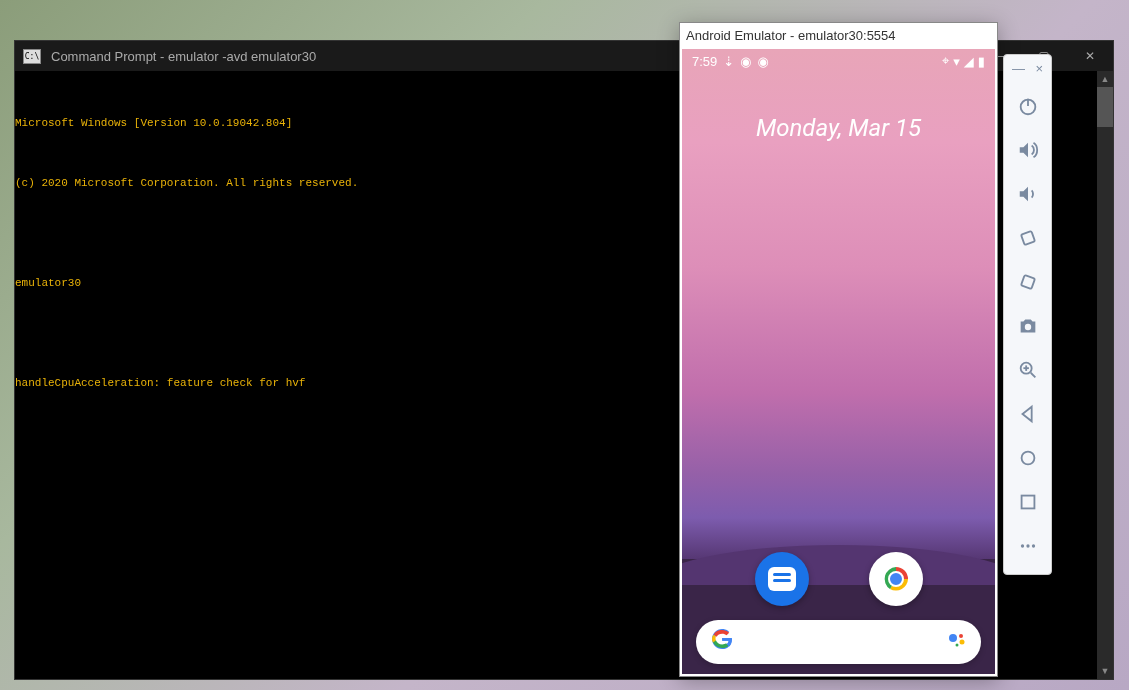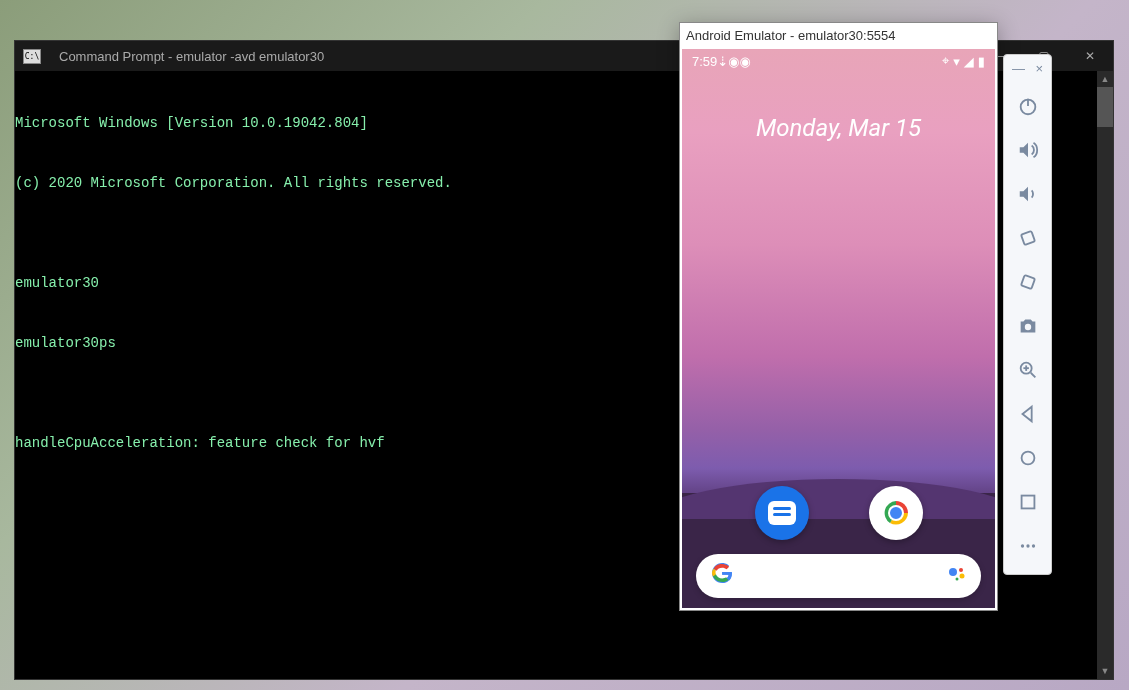--- a/index.html
+++ b/index.html
@@ -39,42 +39,42 @@
       background: #ddd;
       border: 1px solid #888;
       margin-right: 10px;
       display: flex;
       align-items: center;
       justify-content: center;
       font-size: 8px;
       color: #000;
       font-family: monospace;
     }
-    .cmd-title { flex: 1; margin-left: 8px; }
+    .cmd-title { flex: 1; }
     .cmd-win-controls {
       display: flex;
       position: absolute;
       right: 0;
       top: 0;
     }
     .cmd-win-btn {
       width: 46px;
       height: 30px;
       display: flex;
       align-items: center;
       justify-content: center;
       color: #aaa;
       font-size: 12px;
     }
     .cmd-body {
       flex: 1;
       background: #000;
-      color: #86efac;
+      color: #eab308;
       font-family: Consolas, "Courier New", monospace;
-      font-size: 14px;
+      font-size: 11px;
       line-height: 20px;
       padding: 2px 0 0 0;
       white-space: pre;
       overflow: hidden;
       position: relative;
     }
     .cmd-line { display: block; }
     .cmd-scrollbar {
       position: absolute;
       right: 0;
@@ -103,21 +103,21 @@
       height: 40px;
       background: #555;
     }
 
     
     .emu-window {
       position: absolute;
       left: 679px;
       top: 22px;
       width: 319px;
-      height: 589px;
+      height: 655px;
       background: #fff;
       border: 1px solid #888;
       box-shadow: 0 4px 20px rgba(0,0,0,0.3);
     }
     .emu-titlebar {
       height: 24px;
       background: #fff;
       display: flex;
       align-items: center;
       padding: 0 6px;
@@ -133,21 +133,21 @@
     }
     .emu-statusbar {
       height: 24px;
       display: flex;
       align-items: center;
       justify-content: space-between;
       padding: 0 10px;
       color: #fff;
       font-size: 13px;
     }
-    .emu-status-left { display: flex; align-items: flex-end; }
+    .emu-status-left { display: flex; align-items: flex-end; gap: 6px; }
     .emu-status-right { display: flex; align-items: center; gap: 4px; }
     .emu-status-icon { font-size: 13px; }
     .emu-date {
       position: absolute;
       top: 65px;
       width: 100%;
       text-align: center;
       color: #fff;
       font-size: 24px;
       font-weight: 400;
@@ -291,21 +291,20 @@
   <div class="cmd-win-controls">
     <div class="cmd-win-btn">—</div>
     <div class="cmd-win-btn">▢</div>
     <div class="cmd-win-btn">✕</div>
   </div>
   <div class="cmd-body">
     <span class="cmd-line">Microsoft Windows [Version 10.0.19042.804]</span>
     <span class="cmd-line">(c) 2020 Microsoft Corporation. All rights reserved.</span>
     <span class="cmd-line"></span>
     <span class="cmd-line">emulator30</span>
-    <span class="cmd-line">emulator30ps</span>
     <span class="cmd-line"></span>
     <span class="cmd-line">handleCpuAcceleration: feature check for hvf</span>
     
     
     
     
     
     
     
     

